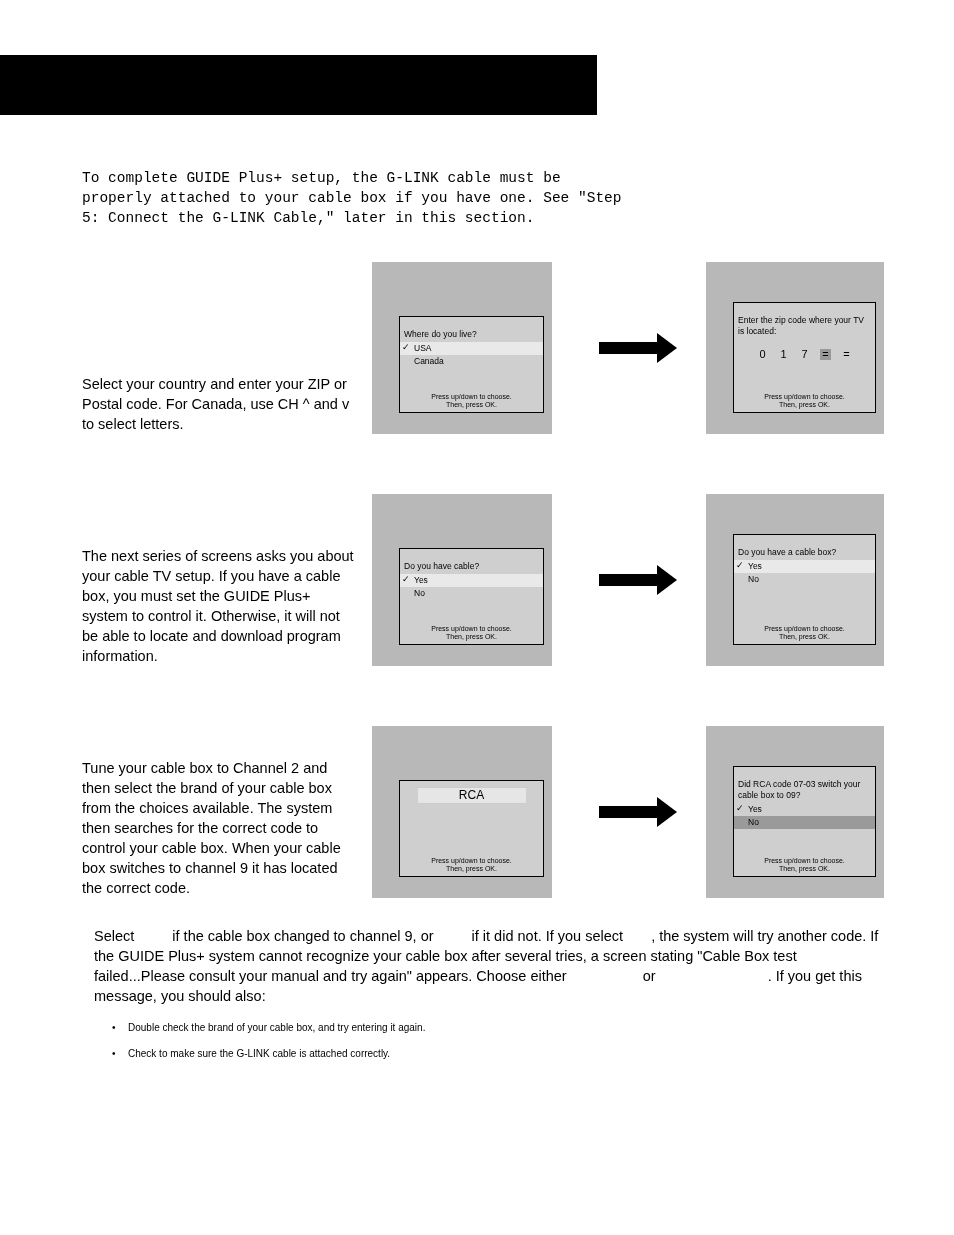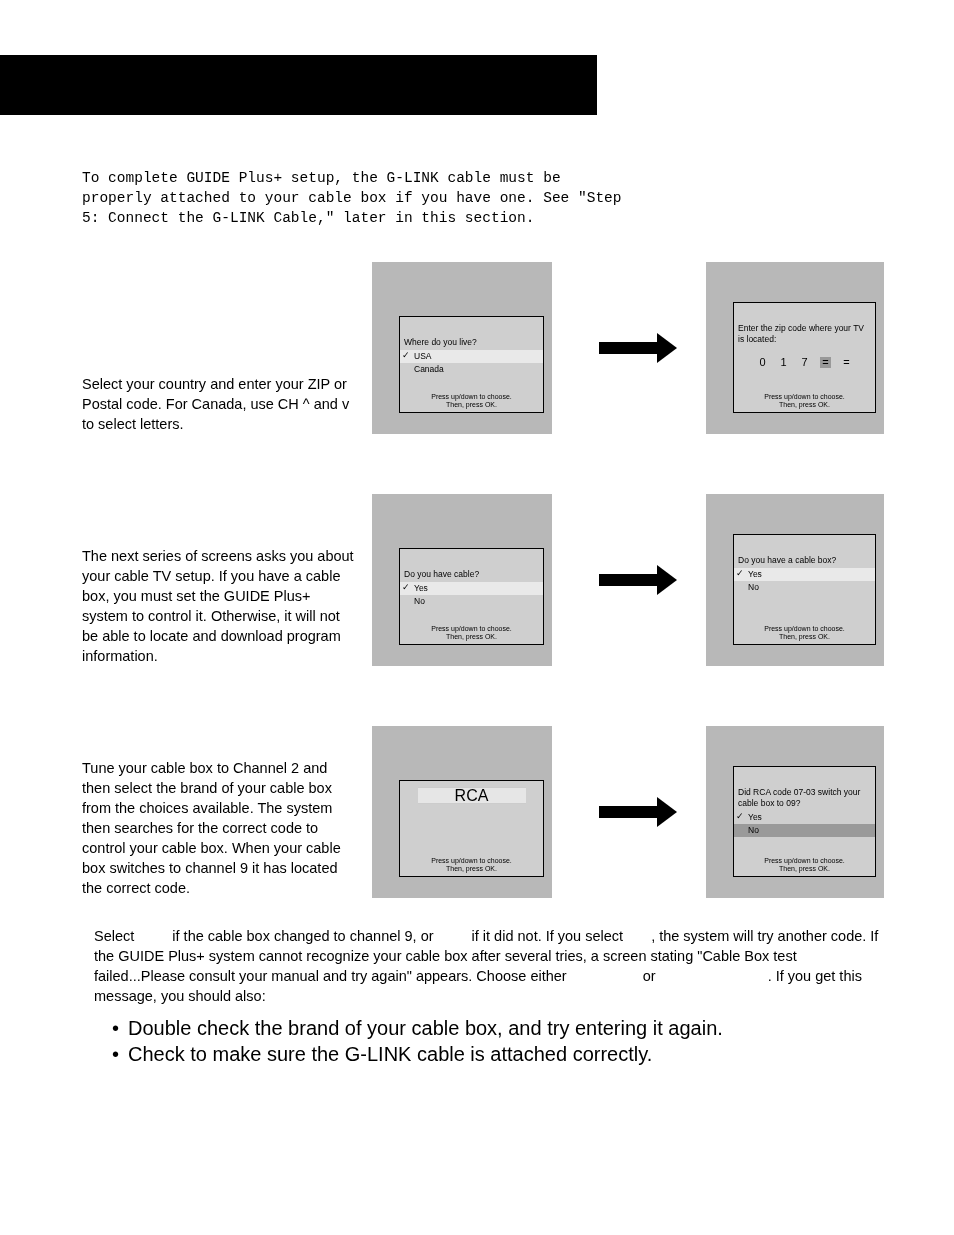--- a/index.html
+++ b/index.html
@@ -7,35 +7,35 @@
   .blackbar{position:absolute;left:0;top:55px;width:597px;height:60px;background:#000;}
   .body{position:absolute;left:82px;top:168px;right:70px;}
   .intro{font-size:14.5px;line-height:20px;width:555px;margin-bottom:34px;font-family:Liberation Mono, monospace;}
   .row{display:flex;align-items:flex-end;margin-bottom:60px;}
   .lefttext{width:272px;font-size:14.5px;line-height:20px;padding-right:18px;flex:0 0 272px;}
   .screens{flex:1;display:flex;align-items:center;gap:0;}
   .tvpanel{width:180px;height:172px;background:#b8b8b8;position:relative;flex:0 0 180px;}
   .tvpanel.right{width:178px;flex:0 0 178px;}
   .dialog{position:absolute;left:27px;right:8px;top:54px;bottom:21px;background:#cfcfcf;border:1px solid #000;font-size:8.5px;line-height:11px;}
   .dialog.tall{top:40px;}
-  .dhead{padding:20px 4px 2px 4px;}
+  .dhead{padding:12px 4px 2px 4px;}
   .dopt{padding:1px 4px 1px 14px;position:relative;}
   .dopt.sel{background:#e9e9e9;}
   .dopt.sel.dark{background:#9a9a9a;}
   .check{position:absolute;left:2px;top:0;font-size:9px;}
   .dfoot{position:absolute;left:0;right:0;bottom:3px;text-align:center;font-size:7px;line-height:8px;color:#000;}
   .zipdigits{display:flex;justify-content:center;gap:10px;font-size:11px;padding-top:10px;}
   .zd{width:11px;text-align:center;}
   .zd.cur{background:#999;}
-  .brandbox{margin:6px auto 0 auto;width:80px;text-align:center;font-size:16px;padding:2px 14px;border-top:1px solid #ccc;border-bottom:1px solid #ccc;background:#e6e6e6;}
+  .brandbox{margin:6px auto 0 auto;width:80px;text-align:center;font-size:12px;padding:2px 14px;border-top:1px solid #ccc;border-bottom:1px solid #ccc;background:#e6e6e6;}
   .arrowcell{flex:1;display:flex;align-items:center;justify-content:center;min-width:90px;}
   .arrow{position:relative;width:60px;height:12px;background:#000;}
   .arrow:after{content:"";position:absolute;right:-18px;top:-9px;border-left:20px solid #000;border-top:15px solid transparent;border-bottom:15px solid transparent;}
   .para2{font-size:14.5px;line-height:20px;margin:16px 0 12px 0;}
-  .bul{font-size:20px;line-height:20px;margin:0 0 6px 0;padding-left:34px;position:relative;}
+  .bul{font-size:10px;line-height:20px;margin:0 0 6px 0;padding-left:34px;position:relative;}
   .bul:before{content:"\2022";position:absolute;left:18px;top:0;}
   .section2{margin-left:12px;margin-top:-10px;}
   .inlinegap{display:inline-block;width:24px;}
   .inlinegap.w34{width:34px;}
   .inlinegap.w72{width:72px;}
   .inlinegap.w108{width:108px;}
 </style>
 </head>
 <body>
 

